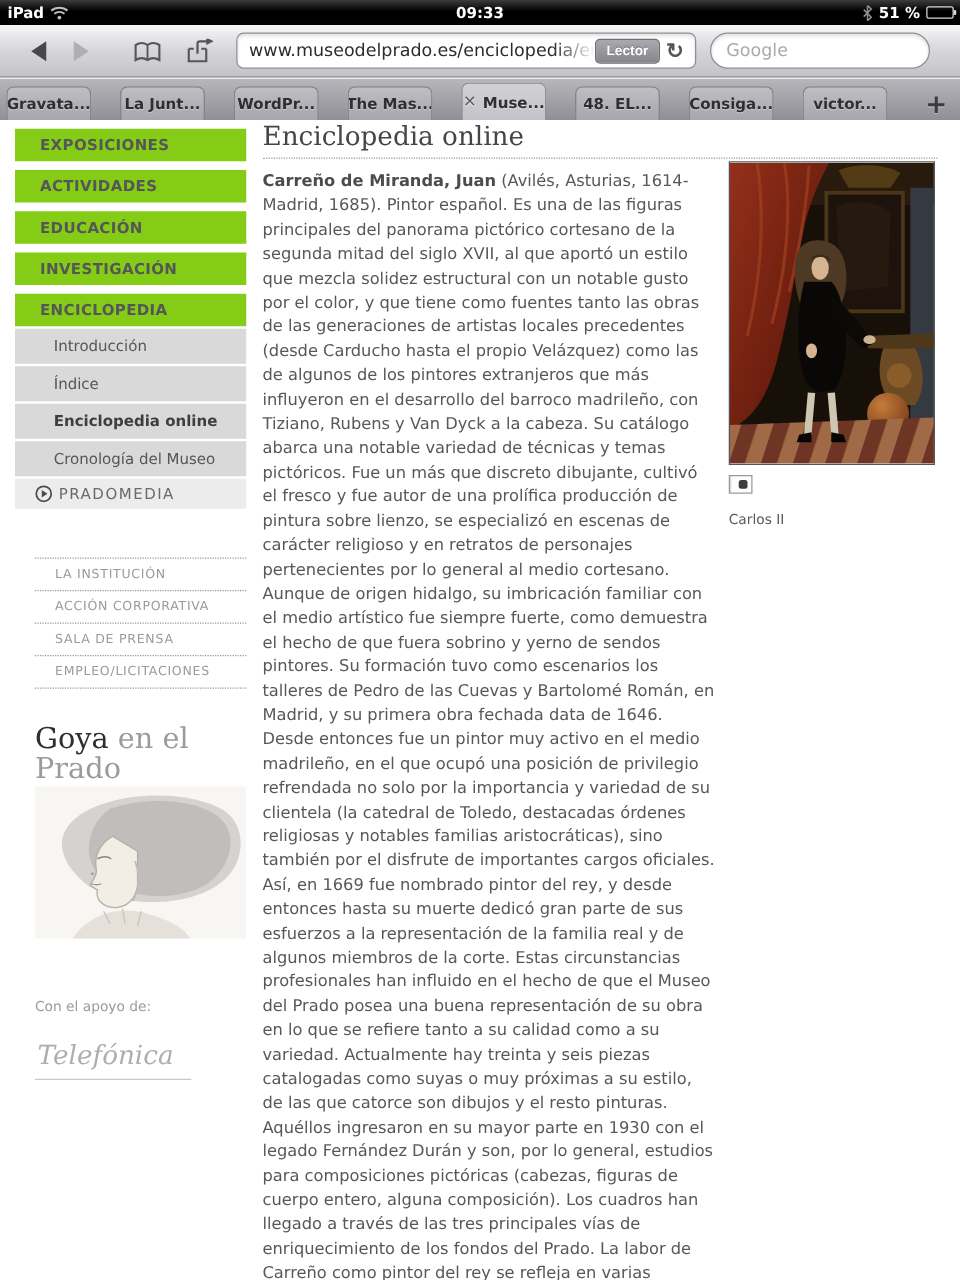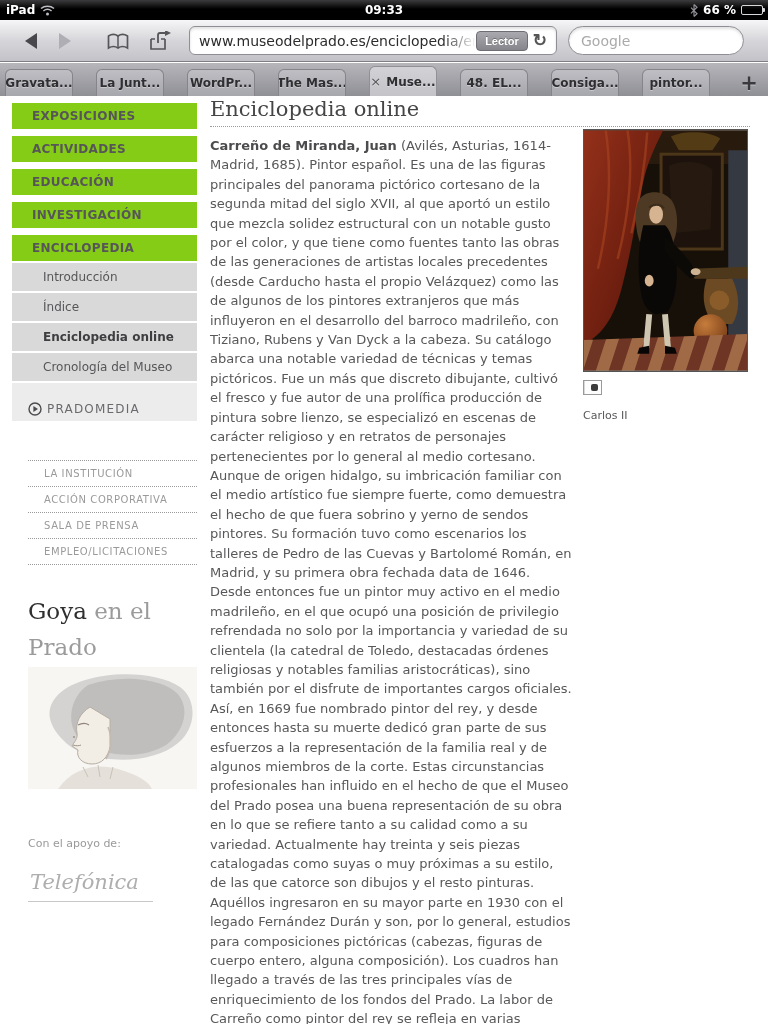--- a/index.html
+++ b/index.html
@@ -61,31 +61,31 @@
 
   
   .sidebar { position:absolute; left:12px; top:7px; width:185px; }
   .nav-item { display:block; width:100%; text-align:left; border:0; cursor:pointer;
     font-family:"DejaVu Sans","Liberation Sans",sans-serif; }
   .nav-main { background:#84cc16; padding:6px 8px 6px 20px; margin-bottom:7px;
     font-size:12px; font-weight:bold; color:#565659; letter-spacing:.3px; }
   .nav-sub { background:#d9d9d9; padding:7px 8px 7px 31px; margin-bottom:2px;
     font-size:12px; color:#565659; }
   .nav-sub.active { font-weight:bold; color:#3e3e41; }
-  .nav-prado { background:#ececec; padding:19px 8px 5px 16px; font-size:12px;
+  .nav-prado { background:#ececec; padding:5px 8px 5px 16px; font-size:12px;
     color:#6a6a6e; letter-spacing:1.2px; display:flex; align-items:center; gap:5px; }
 
   .side-links { margin:39px 0 0 16px; }
   .side-link { display:block; width:100%; text-align:left; background:none; border:0; cursor:pointer;
     border-top:1px dotted #9a9a9a; padding:7px 0 7px 16px; font-size:10px; color:#9a9a9a;
     letter-spacing:.6px; font-family:"DejaVu Sans","Liberation Sans",sans-serif; }
   .side-link:last-child { border-bottom:1px dotted #9a9a9a; }
 
   .goya-block { margin:28px 0 0 16px; width:169px; cursor:pointer; }
-  .goya-title { font-family:"DejaVu Serif","Liberation Serif",serif; font-size:23px; line-height:36px; }
+  .goya-title { font-family:"DejaVu Serif","Liberation Serif",serif; font-size:23px; line-height:24px; }
   .goya-dark { color:#2f2f2f; }
   .goya-light { color:#9b9b9b; }
   .goya-img { display:block; margin-top:2px; }
 
   .support { margin:48px 0 0 16px; }
   .support-label { font-size:11px; color:#9a9a9a; }
   .sponsor-logo { display:inline-block; margin-top:20px;
     font-family:"DejaVu Serif","Liberation Serif",serif; font-style:italic;
     font-size:21px; color:#aeaeae; border-bottom:1px solid #c8c8c8; padding:0 14px 7px 2px; }
 
@@ -116,21 +116,21 @@
         <path d="M1 3.5 C4.5 0.5 10.5 0.5 14 3.5" fill="none" stroke="#bdbdc2" stroke-width="1.6"></path>
         <path d="M3.4 6 C5.8 4 9.2 4 11.6 6" fill="none" stroke="#bdbdc2" stroke-width="1.6"></path>
         <circle cx="7.5" cy="9" r="1.5" fill="#bdbdc2"></circle>
       </svg>
     </div>
     <div class="sb-time">09:33</div>
     <div class="sb-right">
       <svg width="8" height="13" viewBox="0 0 8 13">
         <path d="M4 0.5 L4 12.5 M4 0.5 L7 3.2 L1 9.3 M4 12.5 L7 9.8 L1 3.7" fill="none" stroke="#8f8f95" stroke-width="1.2"></path>
       </svg>
-      <span>66 %</span>
+      <span>51 %</span>
       <span class="battery"><span class="battery-fill"></span></span>
     </div>
   </div>
 
   <div class="toolbar">
     <button class="nav-btn" style="background:none;border:0;">
       <svg width="18" height="20" viewBox="0 0 18 20">
         <polygon points="15,2 3,10 15,18" fill="#48484c"></polygon>
       </svg>
     </button>
@@ -180,21 +180,21 @@
       <span class="tab-close">×</span>
       <span>Muse...</span>
     </div>
     <div class="tab">
         <span>48. EL...</span>
       </div>
     <div class="tab">
         <span>Consiga...</span>
       </div>
     <div class="tab">
-        <span>pintor...</span>
+        <span>victor...</span>
       </div>
     <div class="new-tab-btn">+</div>
   </div>
 
   <div class="page">
 
     <div class="sidebar">
       <button class="nav-item nav-main">EXPOSICIONES</button>
       <button class="nav-item nav-main">ACTIVIDADES</button>
       <button class="nav-item nav-main">EDUCACIÓN</button>

